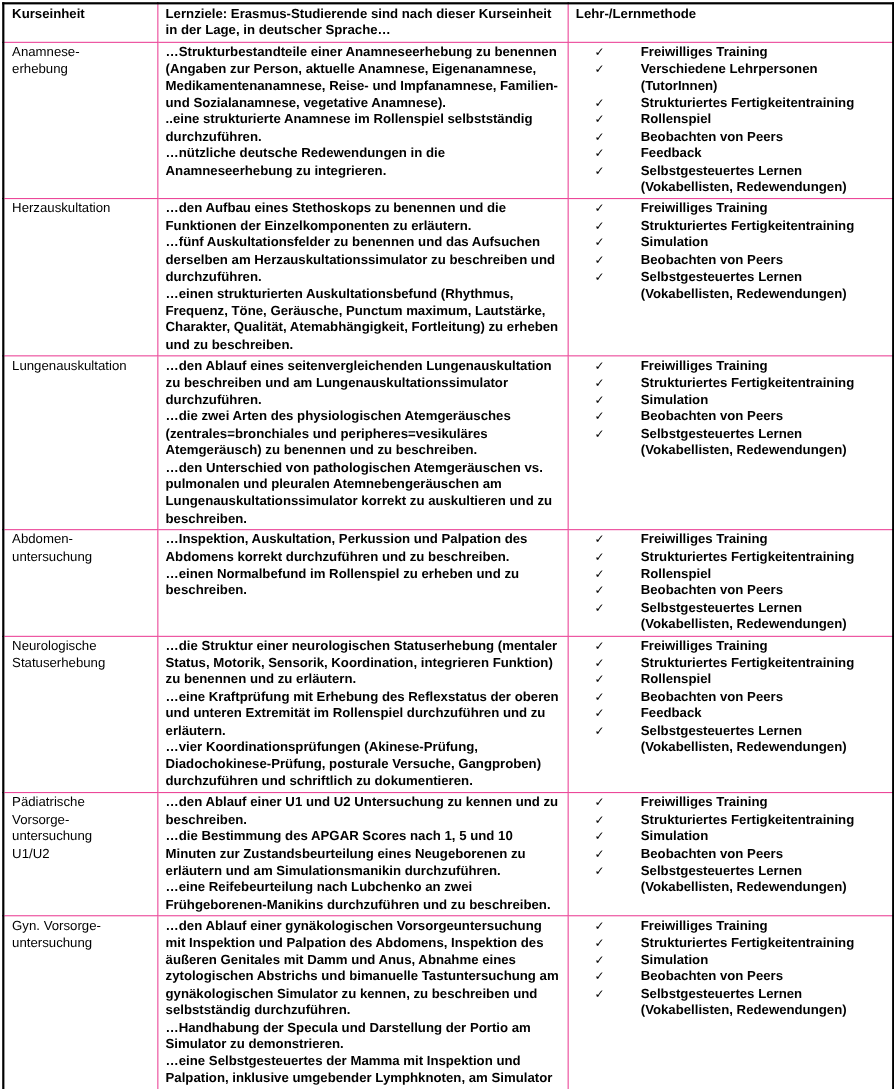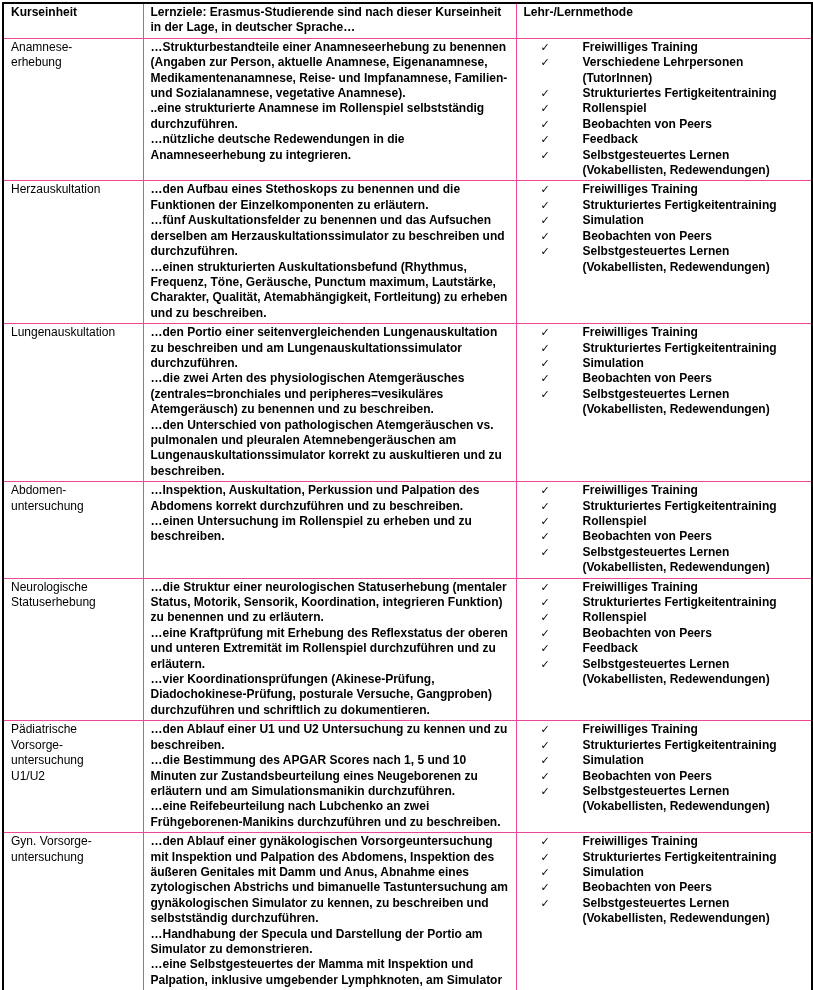--- a/index.html
+++ b/index.html
@@ -171,21 +171,21 @@
               </li>
             </ul>
     </td>
   </tr>
 
   <tr>
     <td class="unit-cell">
       <span class="unit">Lungenauskultation</span>
     </td>
     <td class="objectives-cell">
-            <p class="objective">…den Portio einer seitenvergleichenden Lungenauskultation zu beschreiben und am Lungenauskultationssimulator durchzuführen.</p>
+            <p class="objective">…den Ablauf eines seitenvergleichenden Lungenauskultation zu beschreiben und am Lungenauskultationssimulator durchzuführen.</p>
             <p class="objective">…die zwei Arten des physiologischen Atemgeräusches (zentrales=bronchiales und peripheres=vesikuläres Atemgeräusch) zu benennen und zu beschreiben.</p>
             <p class="objective">…den Unterschied von pathologischen Atemgeräuschen vs. pulmonalen und pleuralen Atemnebengeräuschen am Lungenauskultationssimulator korrekt zu auskultieren und zu beschreiben.</p>
           </td>
     <td class="methods-cell">
       <ul class="methods-list">
               <li class="method-item">
                 <span class="check">✓</span>
                 <span class="method-label">Freiwilliges Training</span>
               </li>
               <li class="method-item">
@@ -209,21 +209,21 @@
     </td>
   </tr>
 
   <tr>
     <td class="unit-cell">
       <span class="unit">Abdomen-
 untersuchung</span>
     </td>
     <td class="objectives-cell">
             <p class="objective">…Inspektion, Auskultation, Perkussion und Palpation des Abdomens korrekt durchzuführen und zu beschreiben.</p>
-            <p class="objective">…einen Untersuchung im Rollenspiel zu erheben und zu beschreiben.</p>
+            <p class="objective">…einen Normalbefund im Rollenspiel zu erheben und zu beschreiben.</p>
           </td>
     <td class="methods-cell">
       <ul class="methods-list">
               <li class="method-item">
                 <span class="check">✓</span>
                 <span class="method-label">Freiwilliges Training</span>
               </li>
               <li class="method-item">
                 <span class="check">✓</span>
                 <span class="method-label">Strukturiertes Fertigkeitentraining</span>

